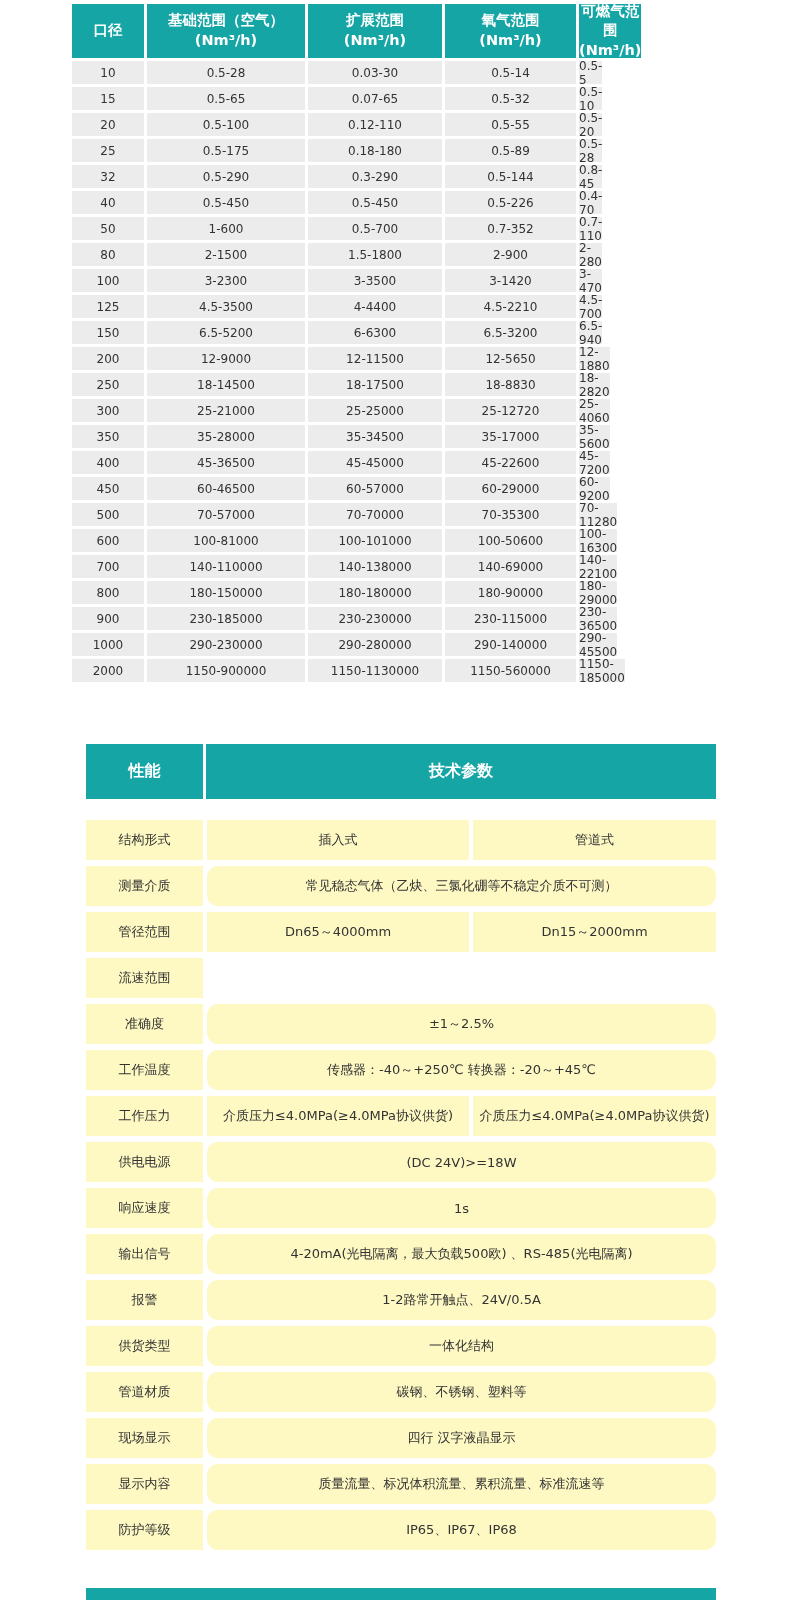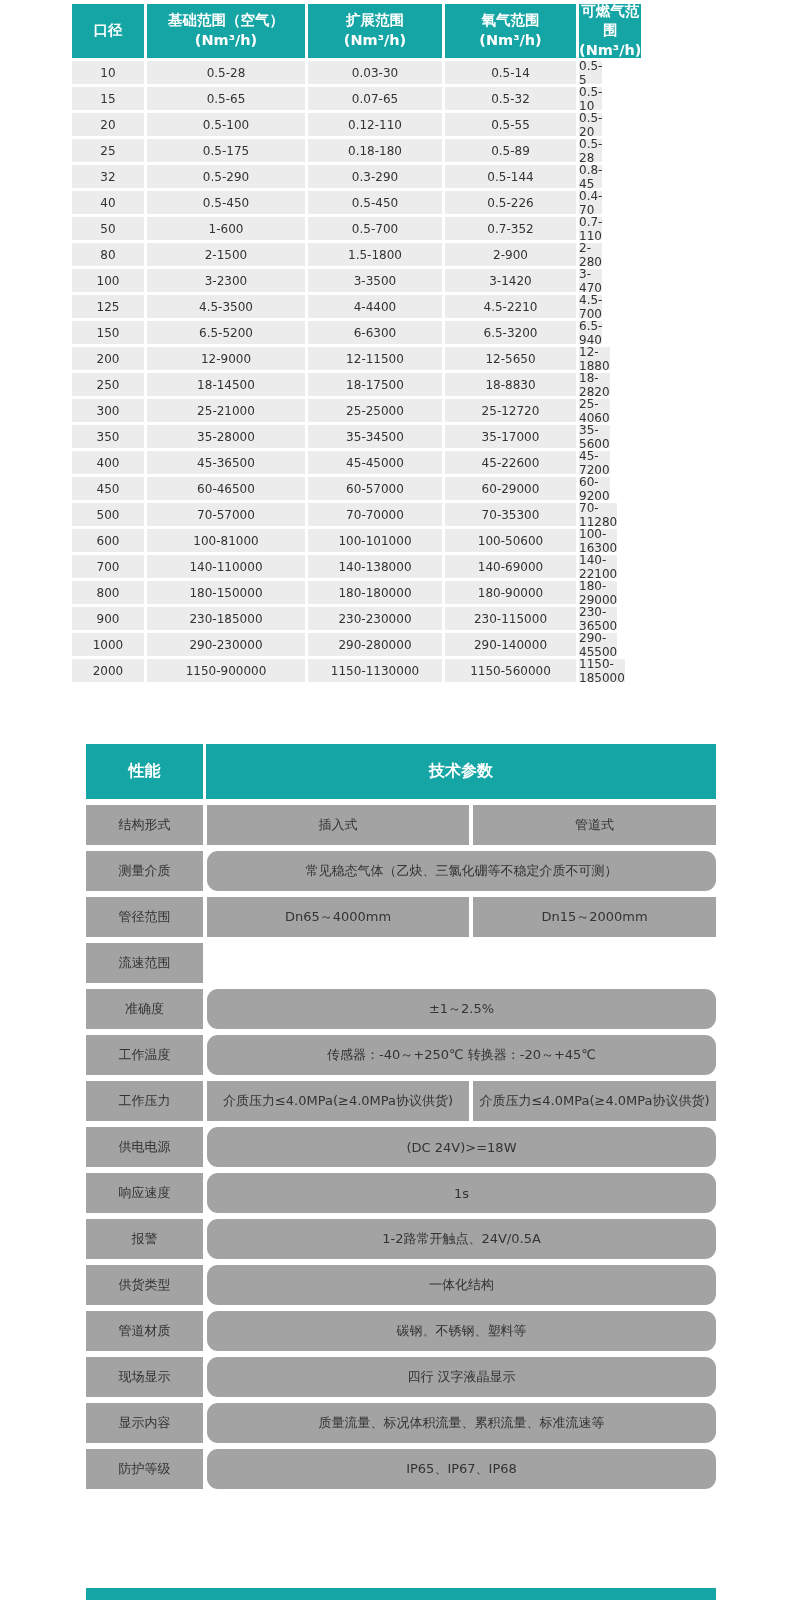--- a/index.html
+++ b/index.html
@@ -54,40 +54,40 @@
   .tbl2 {
     position: absolute;
     left: 86px;
     top: 744px;
     width: 630px;
   }
   .s-head {
     display: grid;
     grid-template-columns: 117px 1fr;
     column-gap: 3px;
-    margin-bottom: 6px;
+    margin-bottom: 21px;
   }
   .s-hcell {
     background: #16a5a5;
     height: 55px;
     display: flex;
     align-items: center;
     justify-content: center;
     color: #ffffff;
     font-weight: bold;
     font-size: 16px;
   }
   .s-row {
     display: grid;
     grid-template-columns: 117px 262px 1fr;
     column-gap: 4px;
     margin-bottom: 6px;
   }
   .s-label, .s-cell {
-    background: #a3a3a3;
+    background: #fef9c3;
     height: 40px;
     display: flex;
     align-items: center;
     justify-content: center;
     font-size: 13px;
     color: #333333;
     text-align: center;
     padding: 0 6px;
   }
   .s-span { grid-column: 2 / 4; border-radius: 11px; }
@@ -339,20 +339,24 @@
         </div>
         <div class="s-row">
           <div class="s-label">供电电源</div>
           <div class="s-cell s-span">(DC 24V)&gt;=18W</div>
         </div>
         <div class="s-row">
           <div class="s-label">响应速度</div>
           <div class="s-cell s-span">1s</div>
         </div>
         <div class="s-row">
+          <div class="s-label">输出信号</div>
+          <div class="s-cell s-span">4-20mA(光电隔离，最大负载500欧) 、RS-485(光电隔离)</div>
+        </div>
+        <div class="s-row">
           <div class="s-label">报警</div>
           <div class="s-cell s-span">1-2路常开触点、24V/0.5A</div>
         </div>
         <div class="s-row">
           <div class="s-label">供货类型</div>
           <div class="s-cell s-span">一体化结构</div>
         </div>
         <div class="s-row">
           <div class="s-label">管道材质</div>
           <div class="s-cell s-span">碳钢、不锈钢、塑料等</div>

